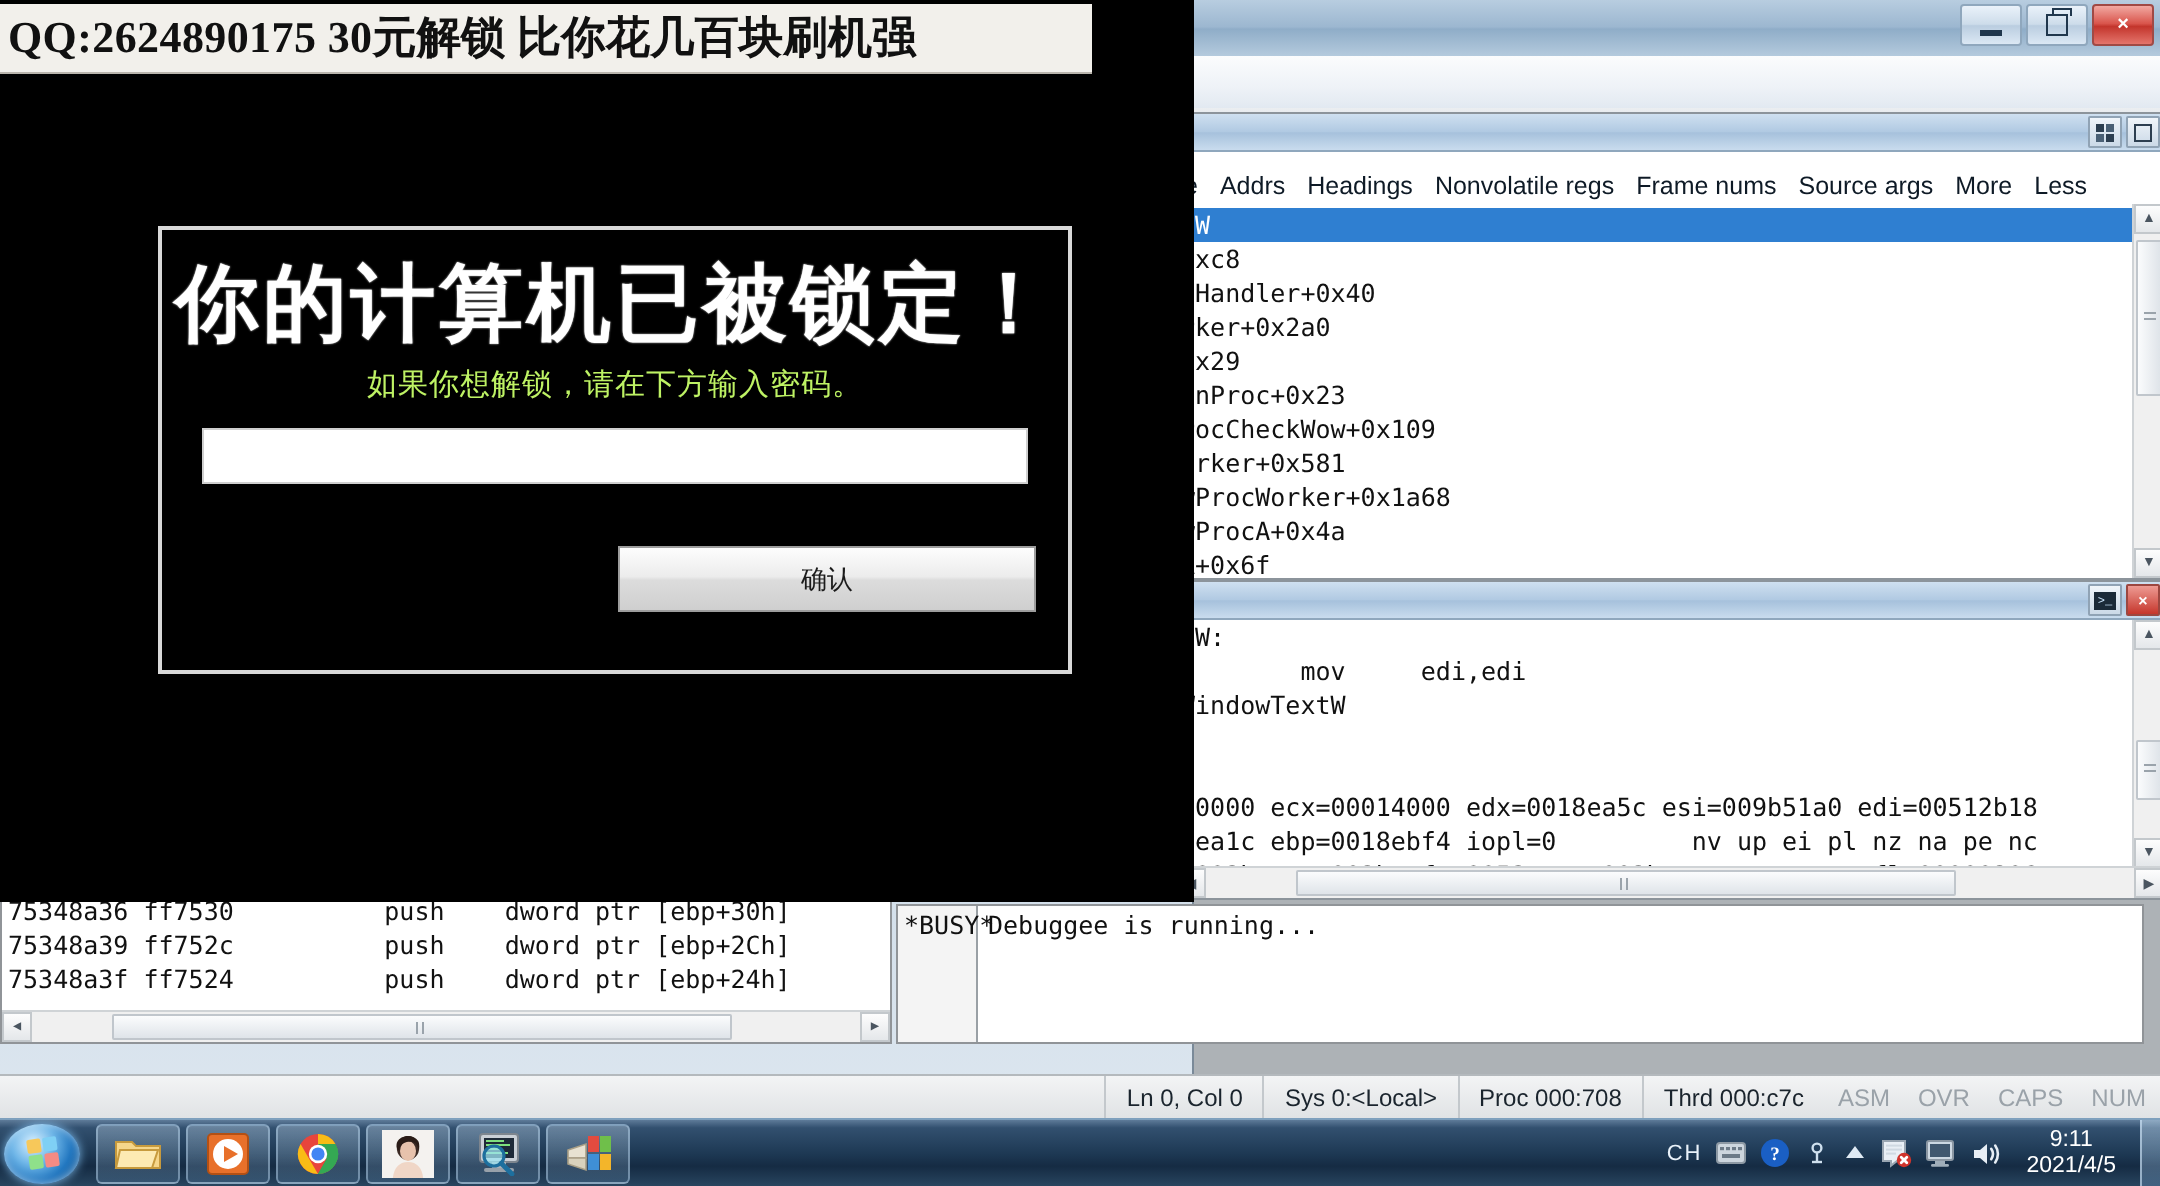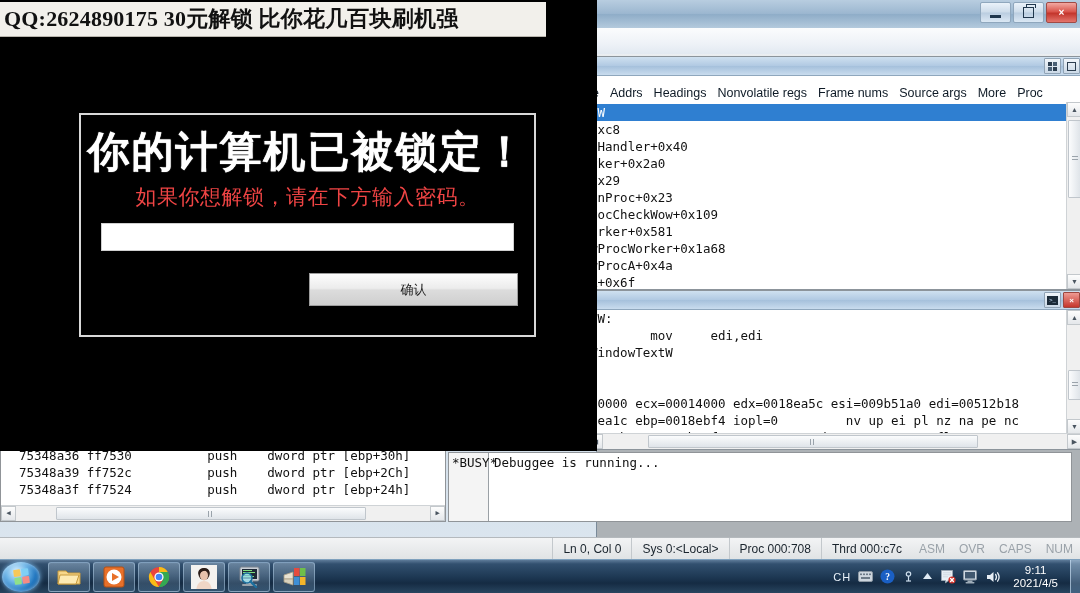--- a/index.html
+++ b/index.html
@@ -163,21 +163,21 @@
     white-space:pre;
   }
 
   
   .disasm{
     position:absolute;left:0;top:446px;width:446px;height:76px;
     background:#fff;border:1px solid #909498;box-sizing:border-box;
     font-family:"DejaVu Sans Mono","Liberation Mono",monospace;
     font-size:12.5px;line-height:17px;color:#111;overflow:hidden;
   }
-  .disasm .line{white-space:pre;padding-left:18px;height:17px;}
+  .disasm .line{white-space:pre;padding-left:3px;height:17px;}
 
   .busy-pane{
     position:absolute;left:448px;top:452px;width:624px;height:70px;
     background:#fff;border:1px solid #909498;box-sizing:border-box;
     font-family:"DejaVu Sans Mono","Liberation Mono",monospace;
     font-size:12.5px;color:#111;display:flex;
   }
   .busy-tag{
     width:40px;border-right:1px solid #9aa0a5;padding:2px 3px;box-sizing:border-box;
     background:#f4f4f4;
@@ -219,21 +219,21 @@
     border:2px solid #d9d9d9;background:#000;box-sizing:border-box;margin-left:10px;
   }
   .lock-title{
     text-align:center;color:#fff;font-weight:bold;
     font-size:42px;line-height:1.08;letter-spacing:2px;
     margin-top:14px;
     text-shadow:0 0 1px #fff;
     font-family:"DejaVu Sans","Liberation Sans",sans-serif;
   }
   .lock-sub{
-    text-align:center;color:#ef4444;font-size:21px;margin-top:9px;letter-spacing:.5px;
+    text-align:center;color:#bef264;font-size:15px;margin-top:9px;letter-spacing:.5px;
     font-family:"DejaVu Sans","Liberation Sans",sans-serif;
   }
   .lock-input{
     display:block;margin:12px auto 0;width:413px;height:28px;
     background:#fff;border:1px solid #cfcfcf;box-sizing:border-box;outline:none;
     font-size:14px;padding:0 5px;
     font-family:"Liberation Sans",sans-serif;
   }
   .lock-btn{
     position:absolute;left:228px;top:158px;width:209px;height:33px;
@@ -323,21 +323,21 @@
         </div>
 
         <div class="toolbar-row" style="top:26px;height:20px;">
           <span>e</span>
           <span>Addrs</span>
           <span>Headings</span>
           <span>Nonvolatile regs</span>
           <span>Frame nums</span>
           <span>Source args</span>
           <span>More</span>
-          <span>Proc</span>
+          <span>Less</span>
         </div>
 
         <div class="stack-list" style="top:47px;bottom:1px;">
           <div class="stack-row sel">xW</div>
           <div class="stack-row">0xc8</div>
           <div class="stack-row">tHandler+0x40</div>
           <div class="stack-row">rker+0x2a0</div>
           <div class="stack-row">0x29</div>
           <div class="stack-row">inProc+0x23</div>
           <div class="stack-row">rocCheckWow+0x109</div>

